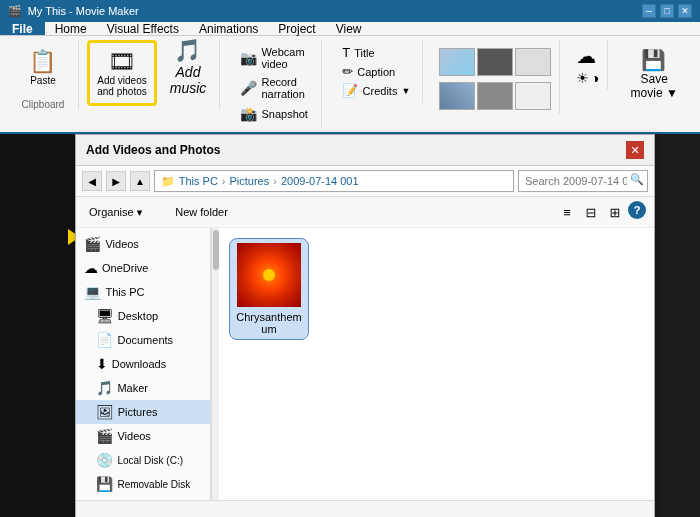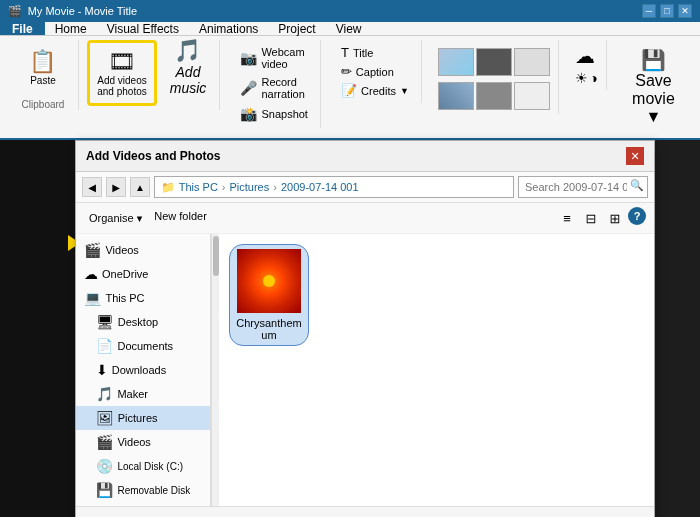--- a/index.html
+++ b/index.html
@@ -234,21 +234,22 @@
       height: 22px;
       border: 1px solid #aaa;
       padding: 2px 20px 2px 6px;
       font-size: 11px;
       position: relative;
     }
 
     
     .toolbar-row {
       display: flex;
-      gap: 0;
+      align-items: center;
+      gap: 21px;
       padding: 4px 8px;
       border-bottom: 1px solid #eee;
       background: #f8f8f8;
     }
     .organise-btn {
       display: flex;
       align-items: center;
       gap: 2px;
       cursor: pointer;
       font-size: 11px;
@@ -305,21 +306,21 @@
       overflow-y: auto;
     }
     .file-item {
       display: flex;
       flex-direction: column;
       align-items: center;
       width: 80px;
       cursor: pointer;
       padding: 4px;
       border: 1px solid transparent;
-      border-radius: 14px;
+      border-radius: 8px;
     }
     .file-item.selected { background: #cce0f5; border-color: #5588cc; }
     .file-thumb {
       width: 64px;
       height: 64px;
       overflow: hidden;
     }
     .chrysanthemum-img {
       width: 64px;
       height: 64px;
@@ -387,21 +388,21 @@
       cursor: pointer;
       font-weight: bold;
     }
   </style>
 </head>
 <body>
 
 <div class="title-bar">
   <div class="title-bar-left">
     <span>🎬</span>
-    <span>My Movie - Movie Title</span>
+    <span>My This - Movie Maker</span>
   </div>
   <div class="title-bar-controls">
     <div class="title-bar-btn">─</div>
     <div class="title-bar-btn">□</div>
     <div class="title-bar-btn">✕</div>
   </div>
 </div>
 
 <div class="menu-bar">
   <div class="menu-file">File</div>
@@ -490,21 +491,21 @@
     </div>
     <div style="display:flex; gap:2px;">
       <div style="font-size:14px; cursor:pointer;">☀</div>
       <div style="font-size:14px; cursor:pointer;">◑</div>
     </div>
   </div>
 
   <div style="padding:4px 8px;">
     <div class="ribbon-save-btn">
       <span style="font-size:20px;">💾</span>
-      <span style="font-size:16px;">Save
+      <span style="font-size:12px;">Save
 movie ▼</span>
     </div>
   </div>
 </div>
 
 <div class="main-area">
 
   <div class="yellow-arrow"></div>
 
   <div class="left-panel">

